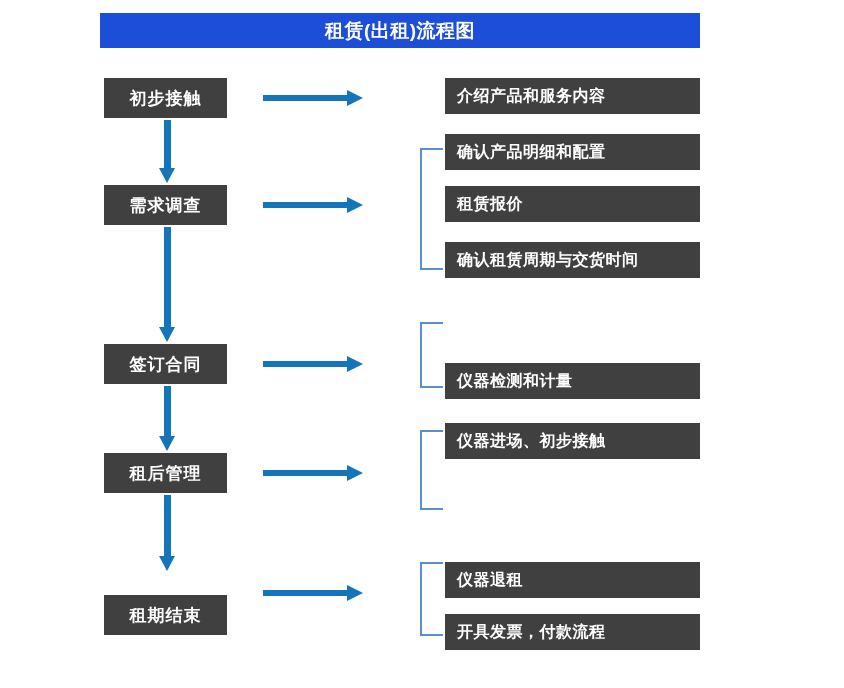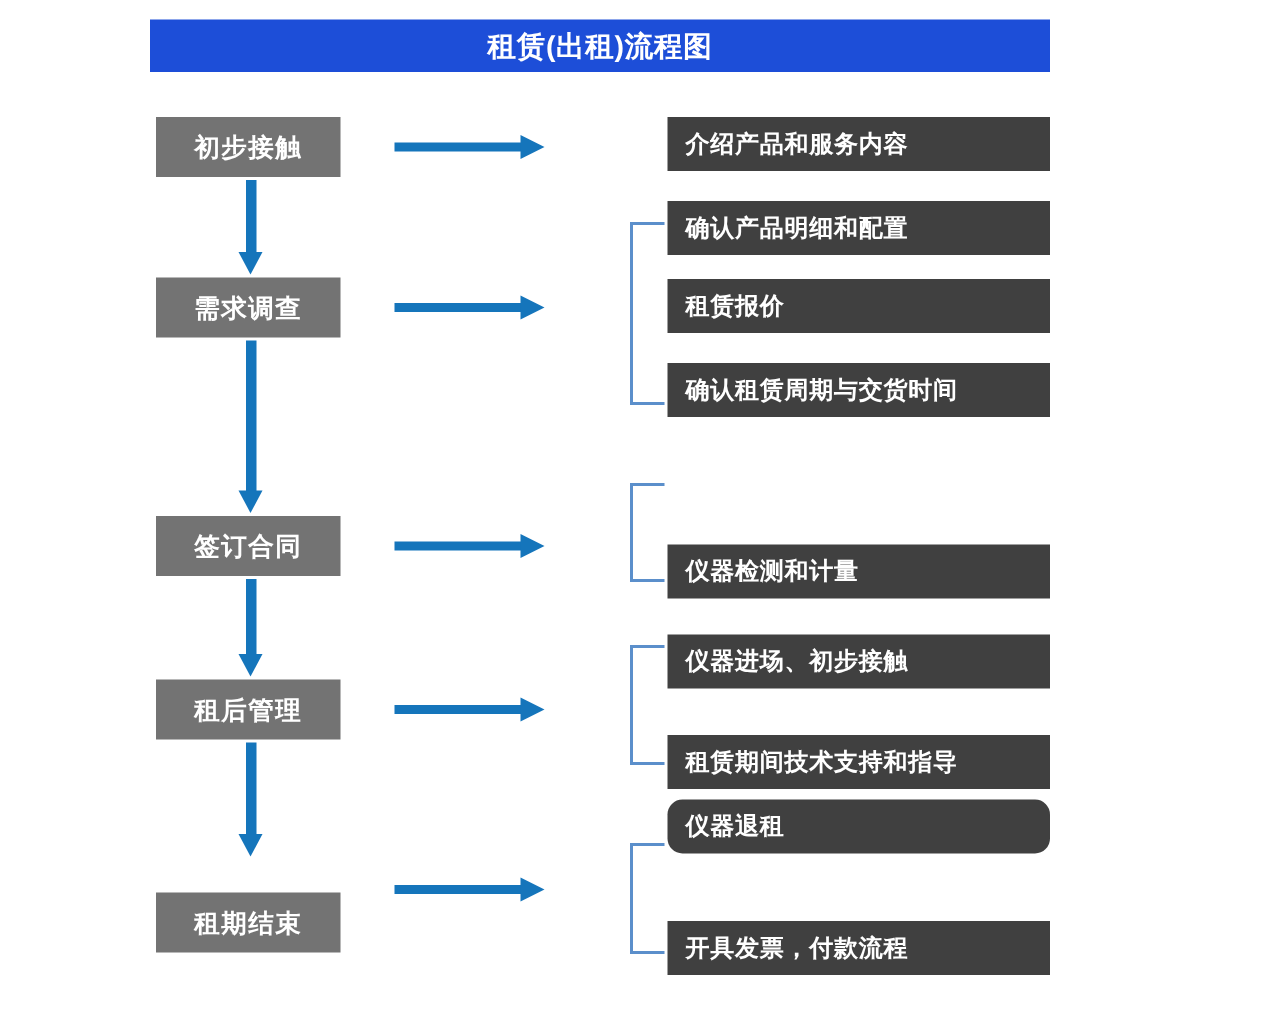--- a/index.html
+++ b/index.html
@@ -34,21 +34,21 @@
     justify-content: center;
     letter-spacing: 0.5px;
   }
 
   
   .stage-box {
     position: absolute;
     left: 104px;
     width: 123px;
     height: 40px;
-    background: #737373;
+    background: #404040;
     color: #ffffff;
     font-size: 17px;
     font-weight: bold;
     display: flex;
     align-items: center;
     justify-content: center;
     letter-spacing: 1px;
   }
 
   
@@ -184,17 +184,16 @@
   <div class="bracket" style="top:322px; height:66px;"></div>
   <div class="bracket" style="top:430px; height:80px;"></div>
   <div class="bracket" style="top:562px; height:74px;"></div>
 
   <div class="detail-box" style="top:78px;">介绍产品和服务内容</div>
   <div class="detail-box" style="top:134px;">确认产品明细和配置</div>
   <div class="detail-box" style="top:186px;">租赁报价</div>
   <div class="detail-box" style="top:242px;">确认租赁周期与交货时间</div>
   <div class="detail-box" style="top:363px;">仪器检测和计量</div>
   <div class="detail-box" style="top:423px;">仪器进场、初步接触</div>
-  <div class="detail-box" style="top:490px;">租赁期间技术支持和指导</div>
-  <div class="detail-box" style="top:533px;border-radius:10px;">仪器退租</div>
+  <div class="detail-box" style="top:562px;">仪器退租</div>
   <div class="detail-box" style="top:614px;">开具发票，付款流程</div>
 
 </div>
 
 </body></html>

